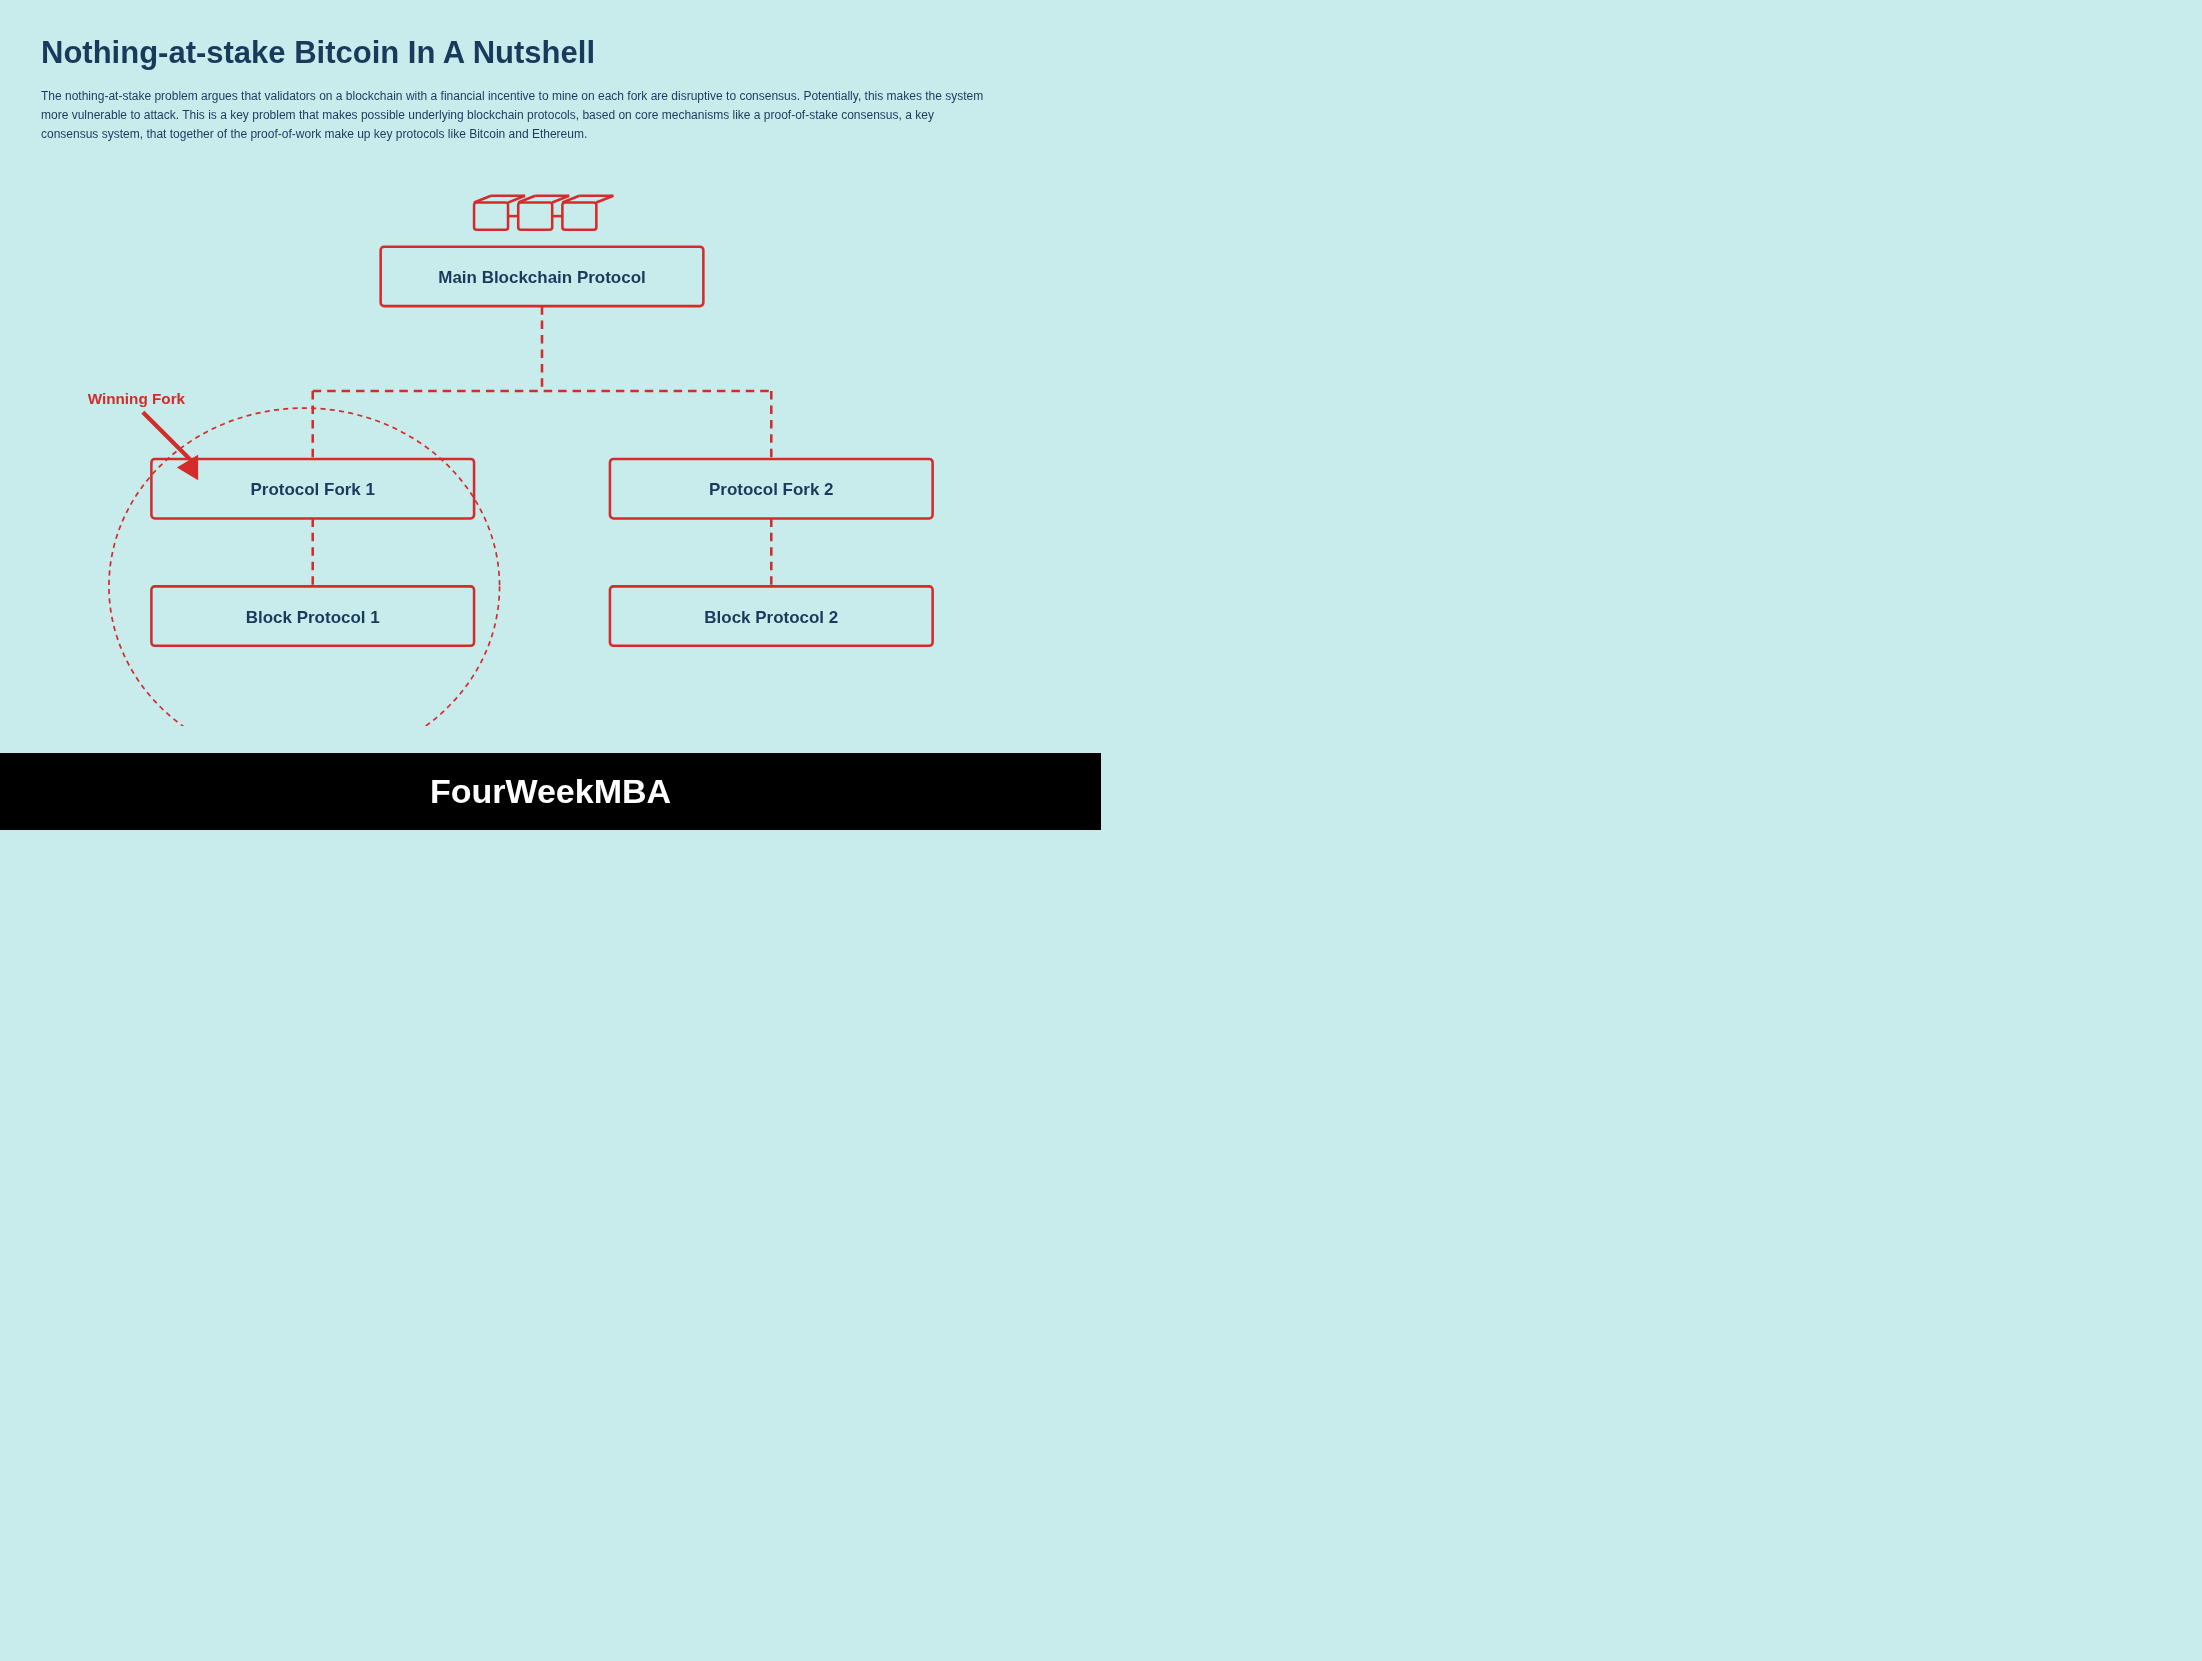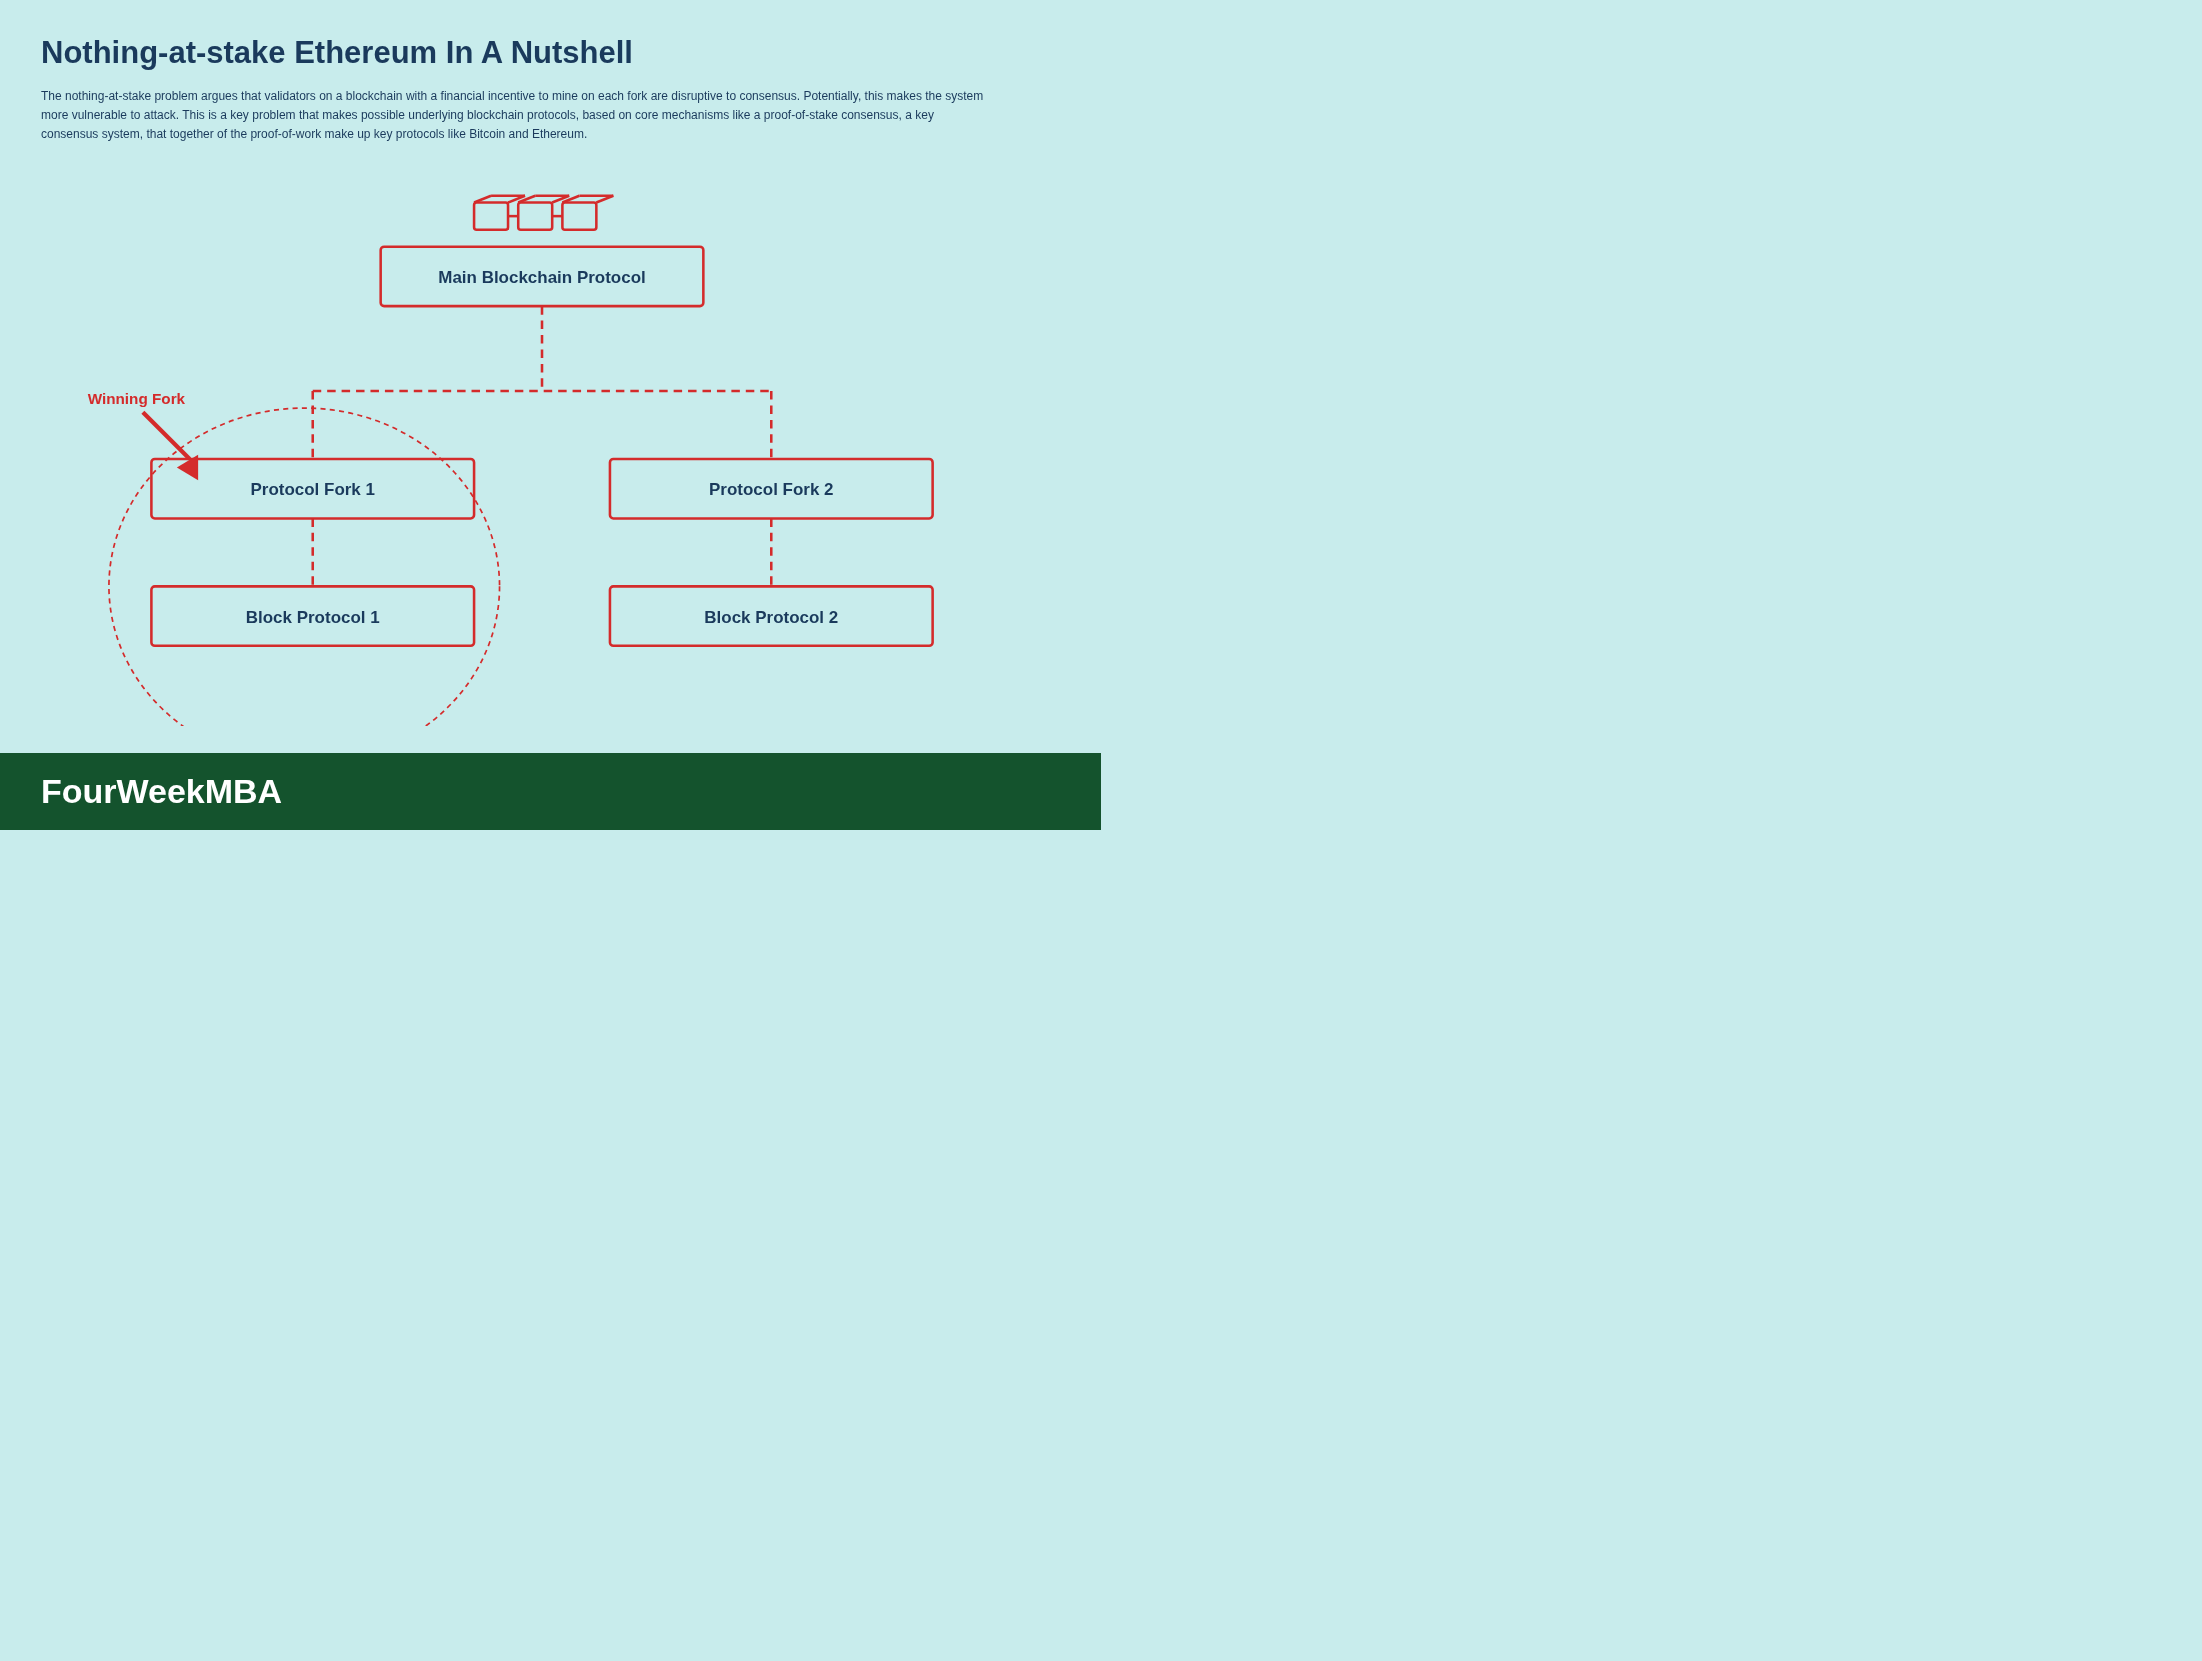--- a/index.html
+++ b/index.html
@@ -38,37 +38,37 @@
       text-align: right;
     }
     svg.diagram-svg {
       position: absolute;
       top: 0; left: 0;
       width: 100%;
       height: 100%;
     }
     
     .footer {
-      background: #14532d;
+      background: #000000;
       padding: 19px 41px;
       display: flex;
-      justify-content: flex-start;
+      justify-content: center;
       align-items: center;
     }
     .footer-brand {
       font-size: 34px;
       font-weight: 900;
       color: #ffffff;
     }
   </style>
 </head>
 <body>
 
 <div class="main-content">
-  <h1 class="title">Nothing-at-stake Ethereum In A Nutshell</h1>
+  <h1 class="title">Nothing-at-stake Bitcoin In A Nutshell</h1>
   <p class="description">The nothing-at-stake problem argues that validators on a blockchain with a financial incentive to mine on each fork are disruptive to consensus. Potentially, this makes the system more vulnerable to attack. This is a key problem that makes possible underlying blockchain protocols, based on core mechanisms like a proof-of-stake consensus, a key consensus system, that together of the proof-of-work make up key protocols like Bitcoin and Ethereum.</p>
 
   <div class="diagram-area">
     <svg class="diagram-svg" viewBox="0 0 1200 620" xmlns="http://www.w3.org/2000/svg">
 
       <g transform="translate(510, 10)">
 
         <rect x="0" y="8" width="40" height="32" rx="3" fill="none" stroke="#d42b2b" stroke-width="3"></rect>
         <line x1="0" y1="8" x2="20" y2="0" stroke="#d42b2b" stroke-width="3"></line>
         <line x1="40" y1="8" x2="60" y2="0" stroke="#d42b2b" stroke-width="3"></line>

